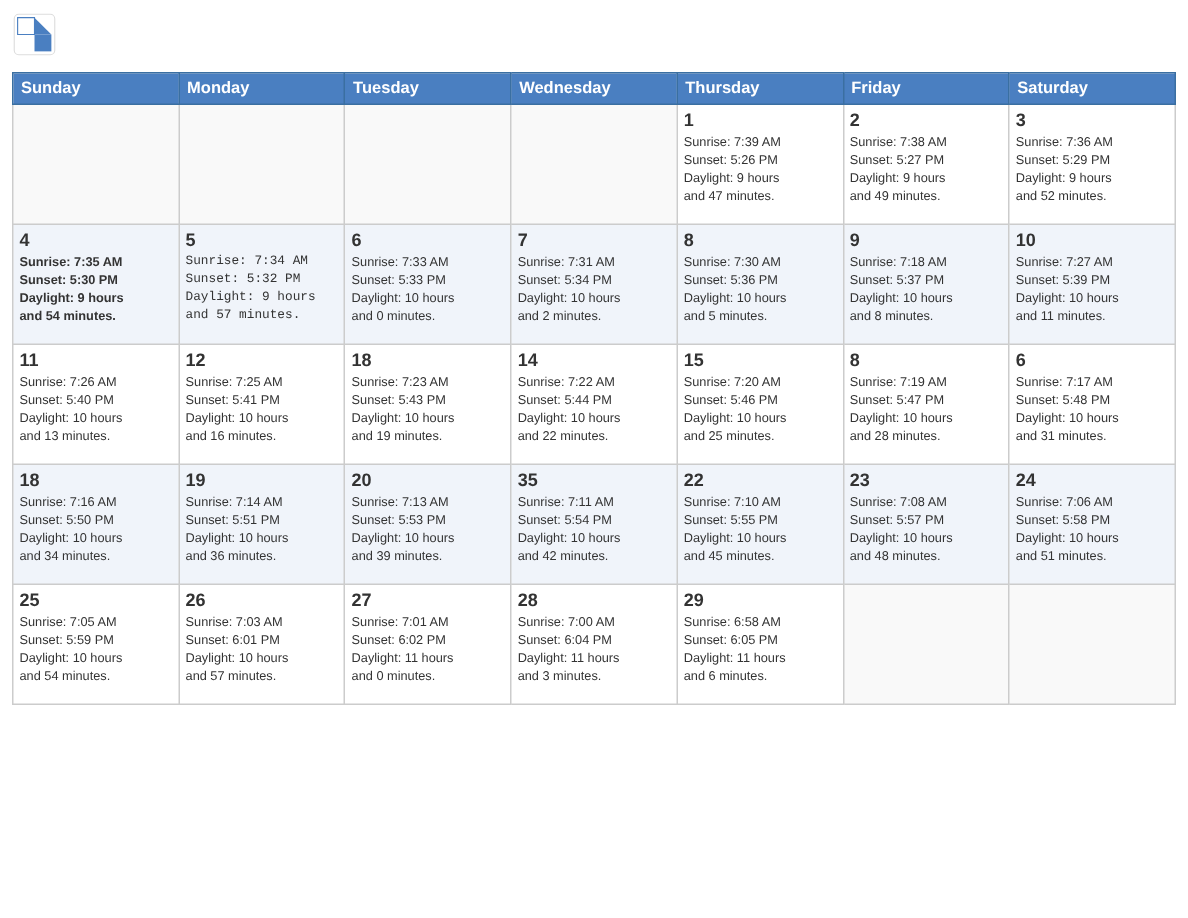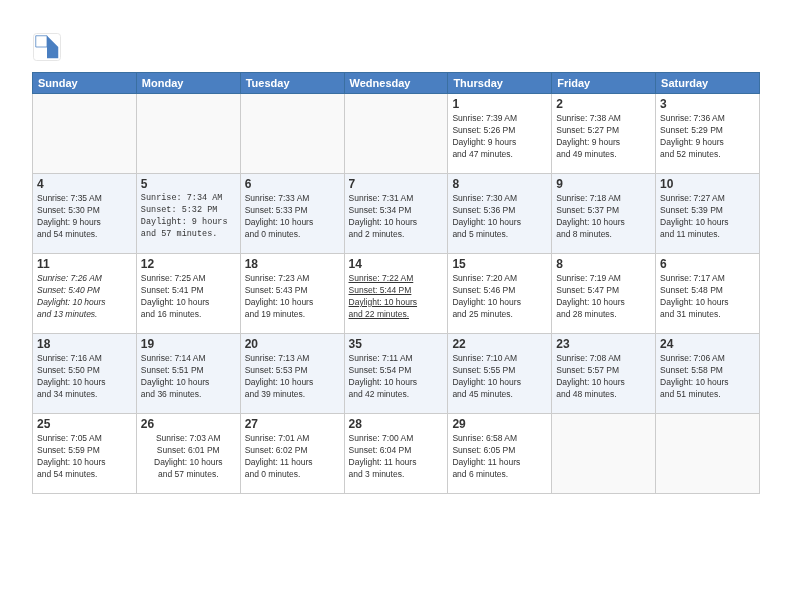--- a/index.html
+++ b/index.html
@@ -6,21 +6,21 @@
     body {
       font-family: Arial, sans-serif;
       background: #fff;
       width: 792px;
       height: 612px;
       overflow: hidden;
     }
     .page {
       width: 792px;
       height: 612px;
-      padding: 32px;
+      padding: 8px;
     }
     .header-area {
       display: flex;
       justify-content: space-between;
       align-items: flex-start;
       margin-bottom: 10px;
     }
     .logo {
       display: flex;
       align-items: center;
@@ -157,21 +157,21 @@
             <span class="day-number">3</span>
             <div class="day-info" style="white-space: pre-line;">Sunrise: 7:36 AM
 Sunset: 5:29 PM
 Daylight: 9 hours
 and 52 minutes.</div>
           </td>
         </tr>
         <tr class="row-even">
           <td>
             <span class="day-number">4</span>
-            <div class="day-info" style="white-space: pre-line;">Sunrise: 7:35 AM
+            <div class="day-info" style="white-space: pre-line; font-weight: bold;">Sunrise: 7:35 AM
 Sunset: 5:30 PM
 Daylight: 9 hours
 and 54 minutes.</div>
           </td>
           <td>
             <span class="day-number">5</span>
             <div class="day-info" style="white-space: pre-line; font-family: Liberation Mono, monospace;">Sunrise: 7:34 AM
 Sunset: 5:32 PM
 Daylight: 9 hours
 and 57 minutes.</div>
@@ -208,42 +208,42 @@
             <span class="day-number">10</span>
             <div class="day-info" style="white-space: pre-line;">Sunrise: 7:27 AM
 Sunset: 5:39 PM
 Daylight: 10 hours
 and 11 minutes.</div>
           </td>
         </tr>
         <tr>
           <td>
             <span class="day-number">11</span>
-            <div class="day-info" style="white-space: pre-line; font-style: italic;">Sunrise: 7:26 AM
+            <div class="day-info" style="white-space: pre-line;">Sunrise: 7:26 AM
 Sunset: 5:40 PM
 Daylight: 10 hours
 and 13 minutes.</div>
           </td>
           <td>
             <span class="day-number">12</span>
             <div class="day-info" style="white-space: pre-line;">Sunrise: 7:25 AM
 Sunset: 5:41 PM
 Daylight: 10 hours
 and 16 minutes.</div>
           </td>
           <td>
             <span class="day-number">18</span>
             <div class="day-info" style="white-space: pre-line;">Sunrise: 7:23 AM
 Sunset: 5:43 PM
 Daylight: 10 hours
 and 19 minutes.</div>
           </td>
           <td>
             <span class="day-number">14</span>
-            <div class="day-info" style="white-space: pre-line; text-decoration: underline;">Sunrise: 7:22 AM
+            <div class="day-info" style="white-space: pre-line;">Sunrise: 7:22 AM
 Sunset: 5:44 PM
 Daylight: 10 hours
 and 22 minutes.</div>
           </td>
           <td>
             <span class="day-number">15</span>
             <div class="day-info" style="white-space: pre-line;">Sunrise: 7:20 AM
 Sunset: 5:46 PM
 Daylight: 10 hours
 and 25 minutes.</div>
@@ -317,21 +317,21 @@
         <tr>
           <td>
             <span class="day-number">25</span>
             <div class="day-info" style="white-space: pre-line;">Sunrise: 7:05 AM
 Sunset: 5:59 PM
 Daylight: 10 hours
 and 54 minutes.</div>
           </td>
           <td>
             <span class="day-number">26</span>
-            <div class="day-info" style="white-space: pre-line; text-align: center;">Sunrise: 7:03 AM
+            <div class="day-info" style="white-space: pre-line;">Sunrise: 7:03 AM
 Sunset: 6:01 PM
 Daylight: 10 hours
 and 57 minutes.</div>
           </td>
           <td>
             <span class="day-number">27</span>
             <div class="day-info" style="white-space: pre-line;">Sunrise: 7:01 AM
 Sunset: 6:02 PM
 Daylight: 11 hours
 and 0 minutes.</div>

